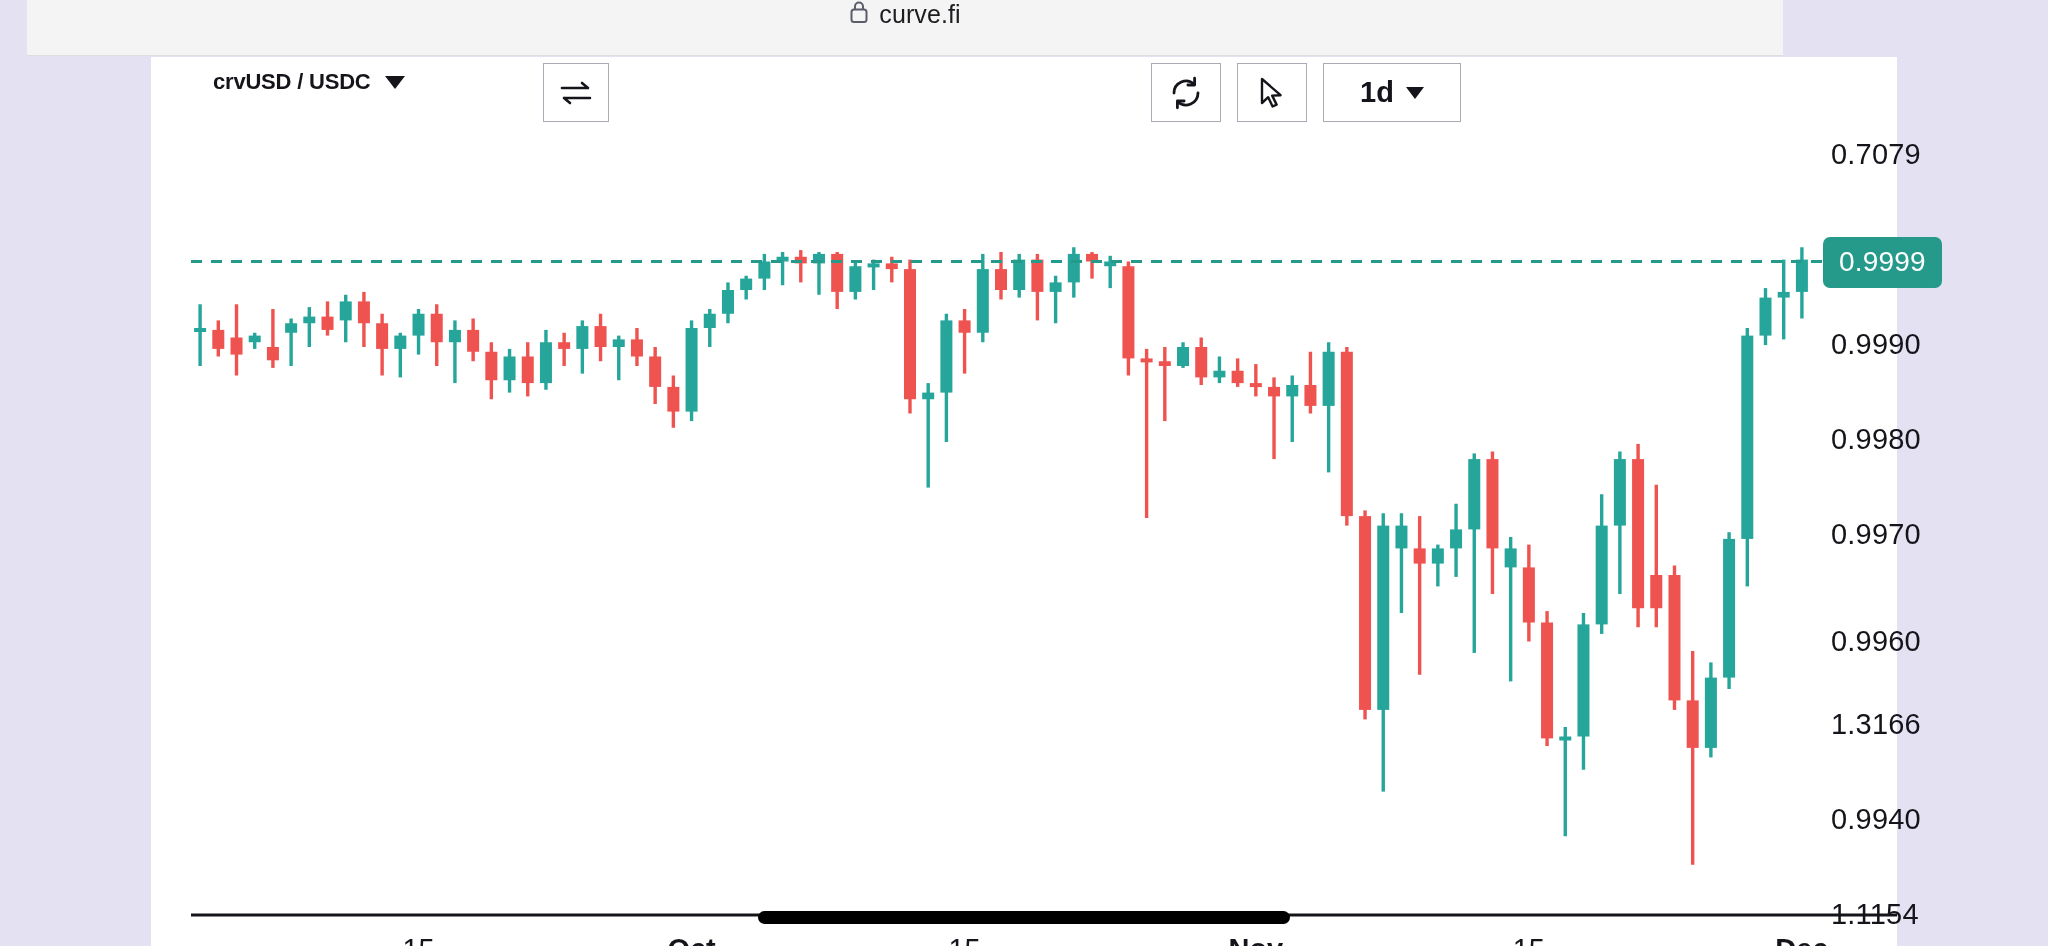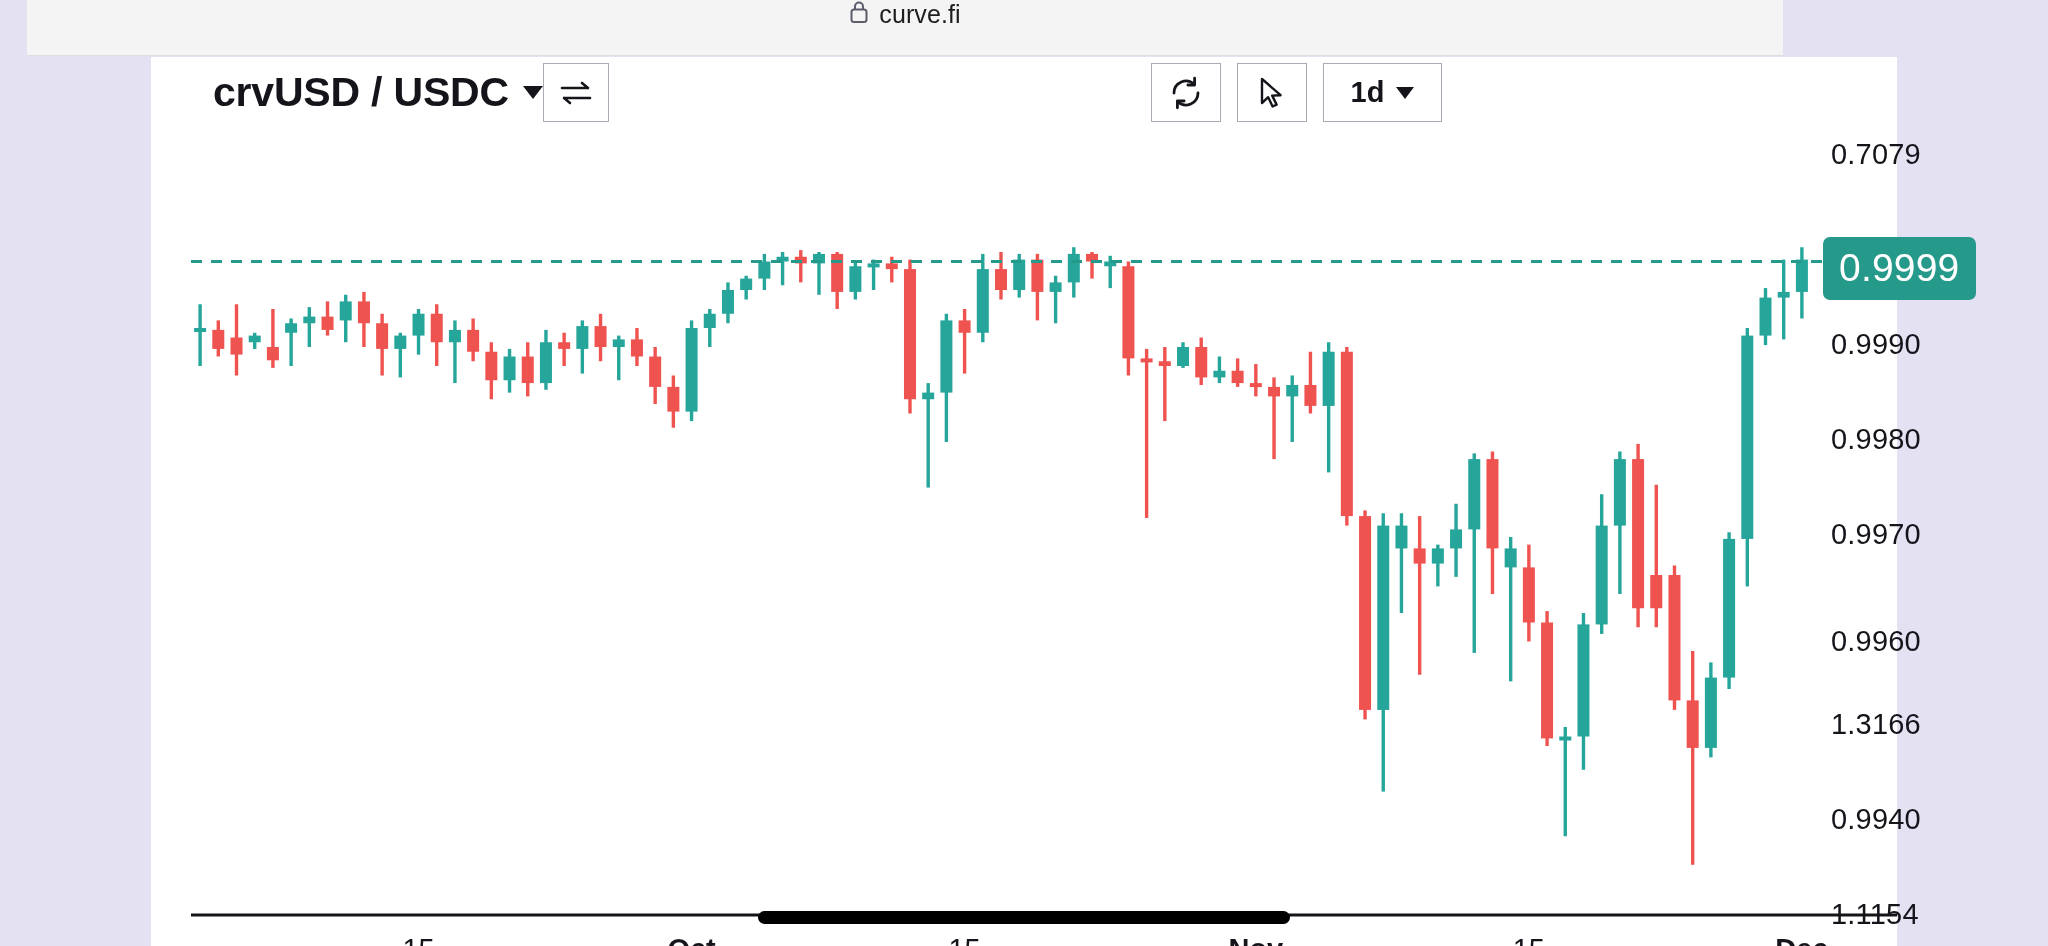--- a/index.html
+++ b/index.html
@@ -50,21 +50,21 @@
     left: 0; top: 0;
     width: 1746px; height: 70px;
   }
   #pair-select {
     position: absolute;
     left: 62px; top: 12px;
     display: flex; align-items: center; gap: 14px;
     cursor: pointer;
   }
   #pair-select .pair-label {
-    font-size: 41px;
+    font-size: 22px;
     font-weight: 700;
     color: #15141a;
     letter-spacing: -0.2px;
     white-space: nowrap;
     text-align: center;
   }
   .caret {
     width: 0; height: 0;
     border-left: 10px solid transparent;
     border-right: 10px solid transparent;
@@ -76,21 +76,21 @@
     background: #ffffff;
     border: 1px solid #a9abb5;
     display: flex;
     align-items: center;
     justify-content: center;
     cursor: pointer;
   }
   #swap-btn  { left: 392px; top: 6px;  width: 66px; height: 59px; }
   #refresh-btn { left: 1000px; top: 6px; width: 70px; height: 59px; }
   #cursor-btn  { left: 1086px; top: 6px; width: 70px; height: 59px; }
-  #interval-btn{ left: 1172px; top: 6px; width: 119px; height: 59px; gap: 12px; }
+  #interval-btn{ left: 1172px; top: 6px; width: 138px; height: 59px; gap: 12px; }
   #interval-btn .ilabel {
     font-size: 29px; font-weight: 700; color: #15141a;
   }
   #interval-btn .caret {
     border-left-width: 9px; border-right-width: 9px; border-top-width: 12px;
   }
 
   
   #chart-area {
     position: absolute;
@@ -105,21 +105,21 @@
     font-size: 29px;
     color: #15141a;
     white-space: nowrap;
     letter-spacing: .2px;
   }
   #price-badge {
     position: absolute;
     background: #259a8a;
     border-radius: 7px;
     color: #ffffff;
-    font-size: 39px;
+    font-size: 28px;
     padding: 9px 16px 10px 16px;
     white-space: nowrap;
     letter-spacing: .2px;
   }
 
   
   .xlabel {
     position: absolute;
     font-size: 29px;
     font-weight: 700;

